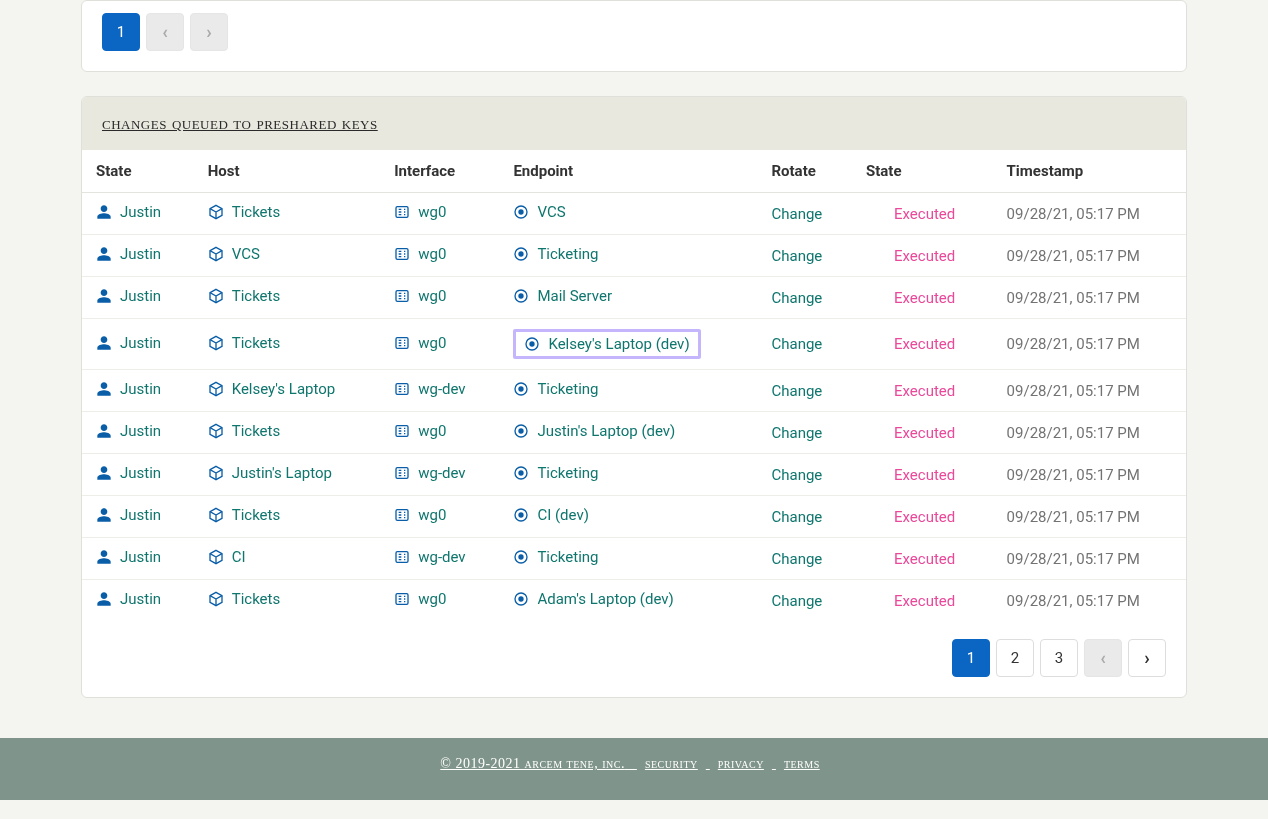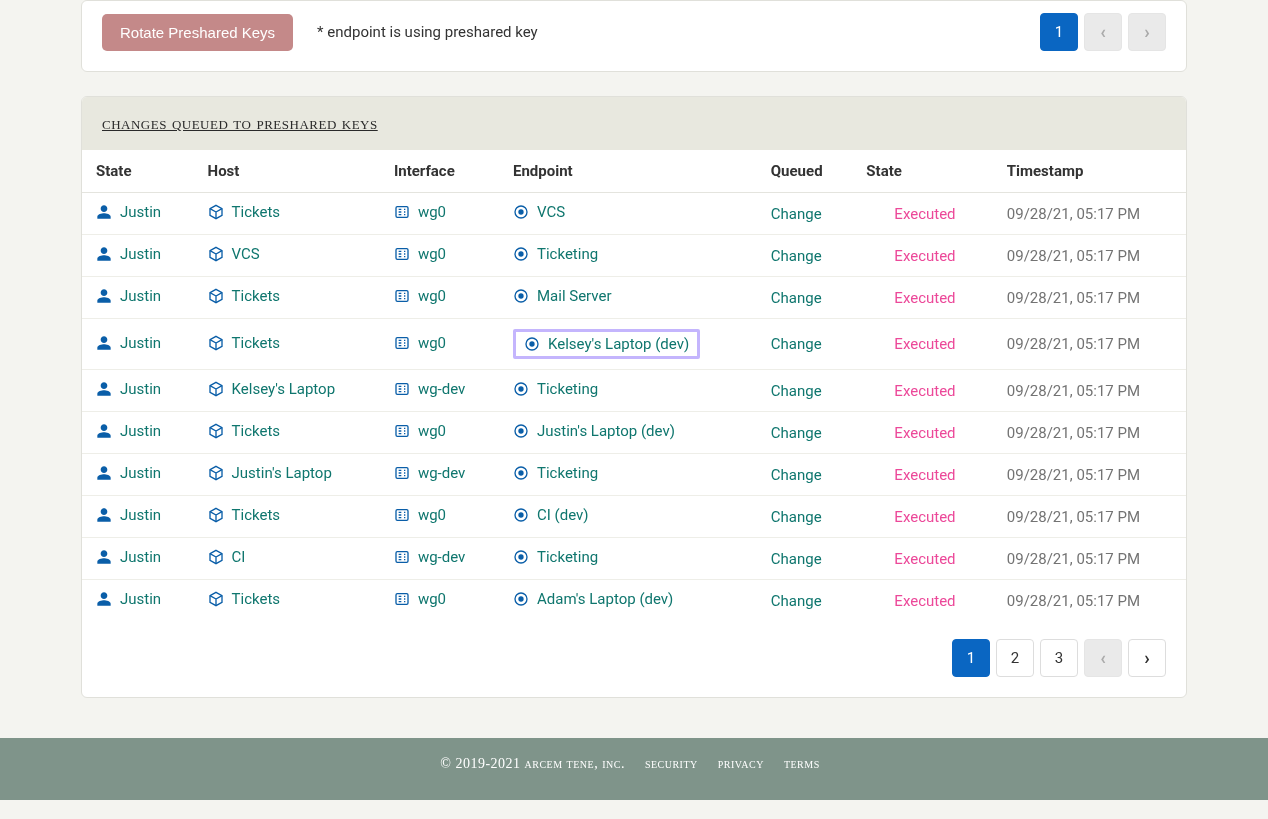--- a/index.html
+++ b/index.html
@@ -128,55 +128,52 @@
   }
   footer {
     background: #7f948a;
     color: #fff;
     padding: 18px 0 28px 0;
     text-align: center;
     font-family: Georgia, "Times New Roman", serif;
     font-variant: small-caps;
     letter-spacing: 0.5px;
     font-size: 14px;
+    text-decoration: underline;
   }
   footer a { color: #fff; text-decoration: none; margin: 0 8px; cursor: pointer; }
   .chev { font-size: 18px; font-weight: bold; line-height: 1; color: inherit; }
 </style>
 </head>
 <body>
 
 <div class="container">
 
   <div class="top-card">
-    <div class="top-left">
-      <button class="btn-rotate">Rotate Preshared Keys</button>
-      <span class="note">* endpoint is using preshared key</span>
-    </div>
     <div class="top-pagination">
       <div class="page-btn active">1</div>
       <div class="page-btn disabled">
           <span class="chev">‹</span>
         </div>
       <div class="page-btn disabled">
           <span class="chev">›</span>
         </div>
     </div>
   </div>
 
   <div class="panel">
     <div class="panel-header">changes queued to preshared keys</div>
     <table>
       <thead>
         <tr>
           <th>State</th>
           <th>Host</th>
           <th>Interface</th>
           <th>Endpoint</th>
-          <th>Queued</th>
+          <th>Rotate</th>
           <th>State</th>
           <th>Timestamp</th>
         </tr>
       </thead>
       <tbody id="tbody">
           <tr>
             <td><a class="link cell-icon">
                 <svg width="16" height="16" viewBox="0 0 24 24" fill="#0a5ea8">
                   <path d="M12 12c2.76 0 5-2.24 5-5s-2.24-5-5-5-5 2.24-5 5 2.24 5 5 5zm0 2c-3.34 0-10 1.67-10 5v3h20v-3c0-3.33-6.66-5-10-5z"></path>
                 </svg>

